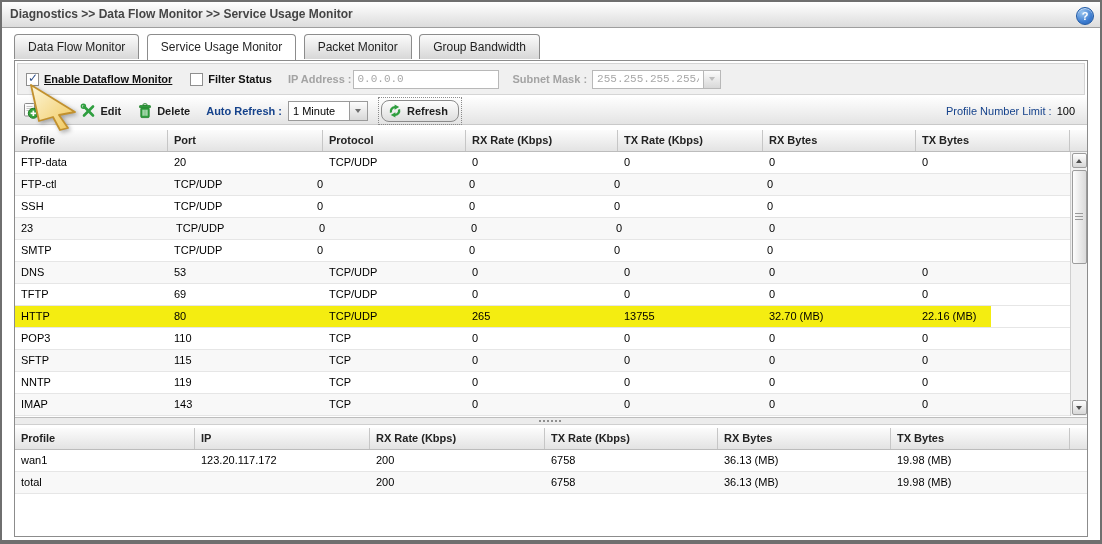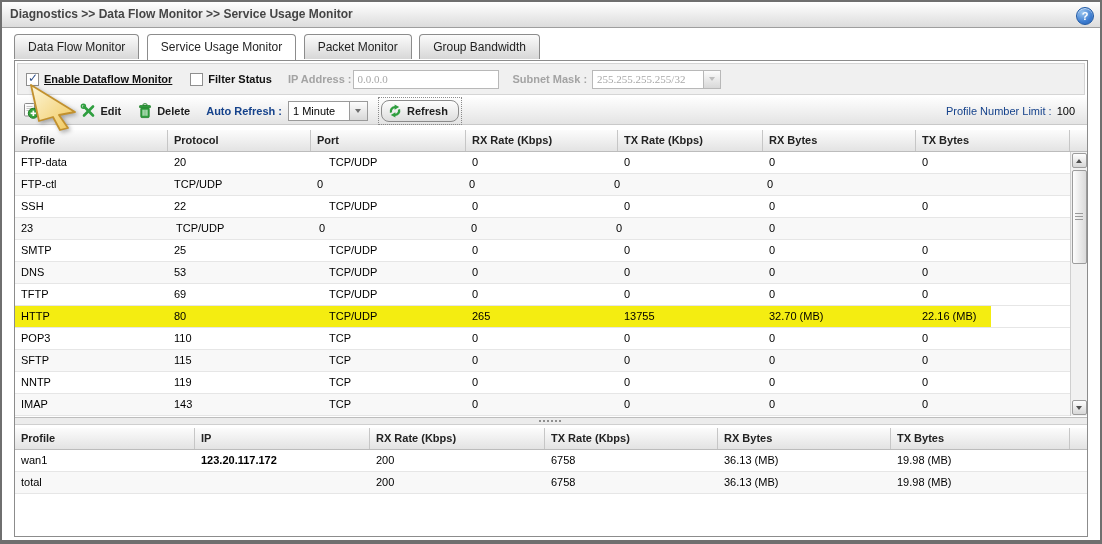--- a/index.html
+++ b/index.html
@@ -34,21 +34,21 @@
   .filter-bar { margin:2px; height:32px; border:1px solid #d5d5d5; background:#f0f0f0;
                 display:flex; align-items:center; padding:0 8px; font-size:11px; }
   .cb { width:13px; height:13px; border:1px solid #8f8f8f; background:#fff;
         display:inline-block; position:relative; flex:none; }
   .cb.checked::after { content:"\2713"; position:absolute; left:1px; top:-3px;
         font-family:"DejaVu Sans", sans-serif; font-size:12px; font-weight:bold; color:#2d4f8a; }
   .lbl-bold { font-weight:bold; color:#111; margin:0 0 0 5px; }
   .lbl-underline { text-decoration:underline; }
   .lbl-dis { font-weight:bold; color:#a3a3a3; }
   .dinput { height:19px; border:1px solid #b8b8b8; background:#fff; color:#a8a8a8;
-            font-size:11px; padding:0 4px; font-family:Liberation Serif, serif; }
+            font-size:11px; padding:0 4px; font-family:Liberation Mono, monospace; }
   .combo { display:flex; align-items:center; }
   .combo-btn { width:17px; height:19px; border:1px solid #b8b8b8; border-left:none;
                background:linear-gradient(#fcfcfc,#d8d8d8); display:flex; align-items:center;
                justify-content:center; }
   .chev { width:0; height:0; border-left:3.5px solid transparent; border-right:3.5px solid transparent;
           border-top:4px solid #8a8a8a; }
   .combo-btn.disabled .chev { border-top-color:#bdbdbd; }
 
   
   .toolbar { height:28px; border-bottom:1px solid #c9c9c9; background:linear-gradient(#fefefe,#e4e4e4);
@@ -208,22 +208,22 @@
       </span>
       <span class="tb-spacer"></span>
       <span class="limit-label">Profile Number Limit :</span>
       <span class="limit-value">100</span>
     </div>
 
     <div class="tables">
       <div class="grid">
           <div class="hrow">
             <div class="hcell" style="width: 153px;">Profile</div>
+            <div class="hcell" style="width: 155px;">Port</div>
             <div class="hcell" style="width: 143px;">Protocol</div>
-            <div class="hcell" style="width: 155px;">Port</div>
             <div class="hcell" style="width: 152px;">RX Rate (Kbps)</div>
             <div class="hcell" style="width: 145px;">TX Rate (Kbps)</div>
             <div class="hcell" style="width: 153px;">RX Bytes</div>
             <div class="hcell" style="width: 154px;">TX Bytes</div>
             <div class="hcell spacer" style="width: 17px;"></div>
           </div>
         <div class="vscroll">
           <div class="sbtn up">
             <span class="tri up"></span>
           </div>
@@ -247,38 +247,36 @@
             <div class="brow alt">
               <div class="bcell" style="width: 153px;">FTP-ctl</div>
               <div class="bcell" style="width: 143px;">TCP/UDP</div>
               <div class="bcell" style="width: 152px;">0</div>
               <div class="bcell" style="width: 145px;">0</div>
               <div class="bcell" style="width: 153px;">0</div>
               <div class="bcell" style="width: 154px;">0</div>
             </div>
             <div class="brow">
               <div class="bcell" style="width: 153px;">SSH</div>
-              <div class="bcell" style="width: 155px;">22</div>
               <div class="bcell" style="width: 143px;">TCP/UDP</div>
               <div class="bcell" style="width: 152px;">0</div>
               <div class="bcell" style="width: 145px;">0</div>
               <div class="bcell" style="width: 153px;">0</div>
               <div class="bcell" style="width: 154px;">0</div>
             </div>
             <div class="brow alt">
               <div class="bcell" style="width: 155px;">23</div>
               <div class="bcell" style="width: 143px;">TCP/UDP</div>
               <div class="bcell" style="width: 152px;">0</div>
               <div class="bcell" style="width: 145px;">0</div>
               <div class="bcell" style="width: 153px;">0</div>
               <div class="bcell" style="width: 154px;">0</div>
             </div>
             <div class="brow">
               <div class="bcell" style="width: 153px;">SMTP</div>
-              <div class="bcell" style="width: 155px;">25</div>
               <div class="bcell" style="width: 143px;">TCP/UDP</div>
               <div class="bcell" style="width: 152px;">0</div>
               <div class="bcell" style="width: 145px;">0</div>
               <div class="bcell" style="width: 153px;">0</div>
               <div class="bcell" style="width: 154px;">0</div>
             </div>
             <div class="brow alt">
               <div class="bcell" style="width: 153px;">DNS</div>
               <div class="bcell" style="width: 155px;">53</div>
               <div class="bcell" style="width: 143px;">TCP/UDP</div>
@@ -354,21 +352,21 @@
             <div class="hcell" style="width: 175px;">IP</div>
             <div class="hcell" style="width: 175px;">RX Rate (Kbps)</div>
             <div class="hcell" style="width: 173px;">TX Rate (Kbps)</div>
             <div class="hcell" style="width: 173px;">RX Bytes</div>
             <div class="hcell" style="width: 179px;">TX Bytes</div>
             <div class="hcell spacer" style="width: 17px;"></div>
           </div>
           <div>
             <div class="brow">
               <div class="bcell" style="width: 180px;">wan1</div>
-              <div class="bcell" style="width: 175px; font-weight: bold;">123.20.117.172</div>
+              <div class="bcell" style="width: 175px;">123.20.117.172</div>
               <div class="bcell" style="width: 175px;">200</div>
               <div class="bcell" style="width: 173px;">6758</div>
               <div class="bcell" style="width: 173px;">36.13 (MB)</div>
               <div class="bcell" style="width: 179px;">19.98 (MB)</div>
             </div>
             <div class="brow alt">
               <div class="bcell" style="width: 180px;">total</div>
               <div class="bcell" style="width: 175px;"></div>
               <div class="bcell" style="width: 175px;">200</div>
               <div class="bcell" style="width: 173px;">6758</div>

